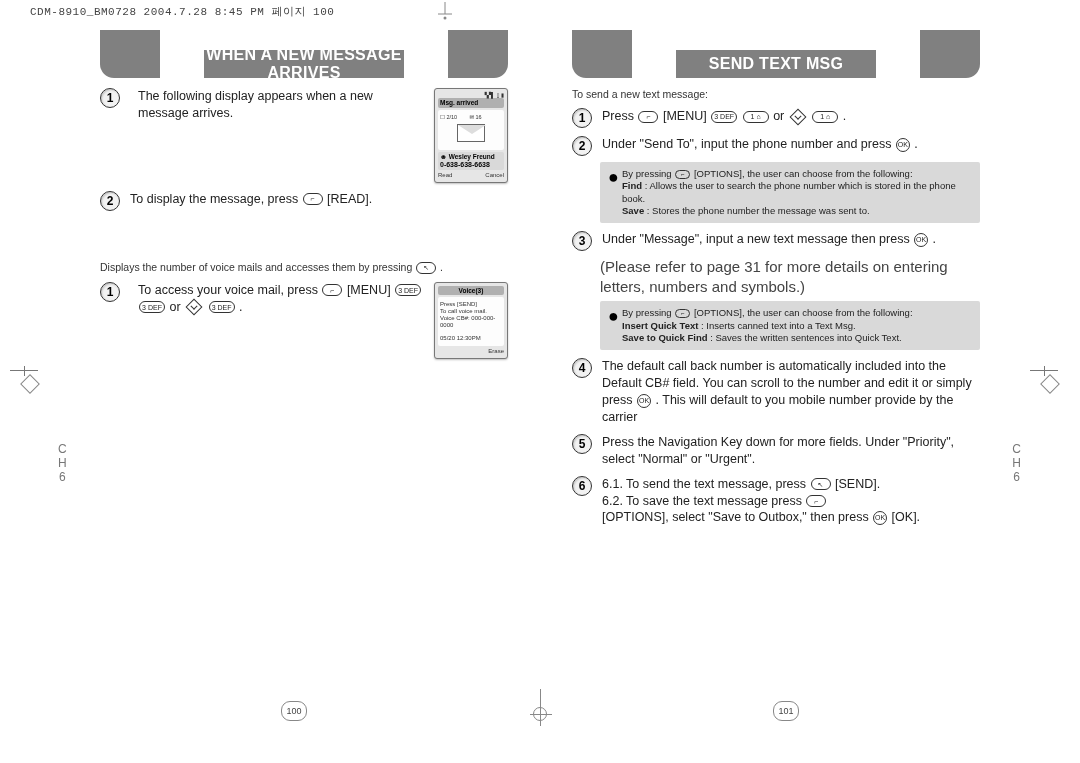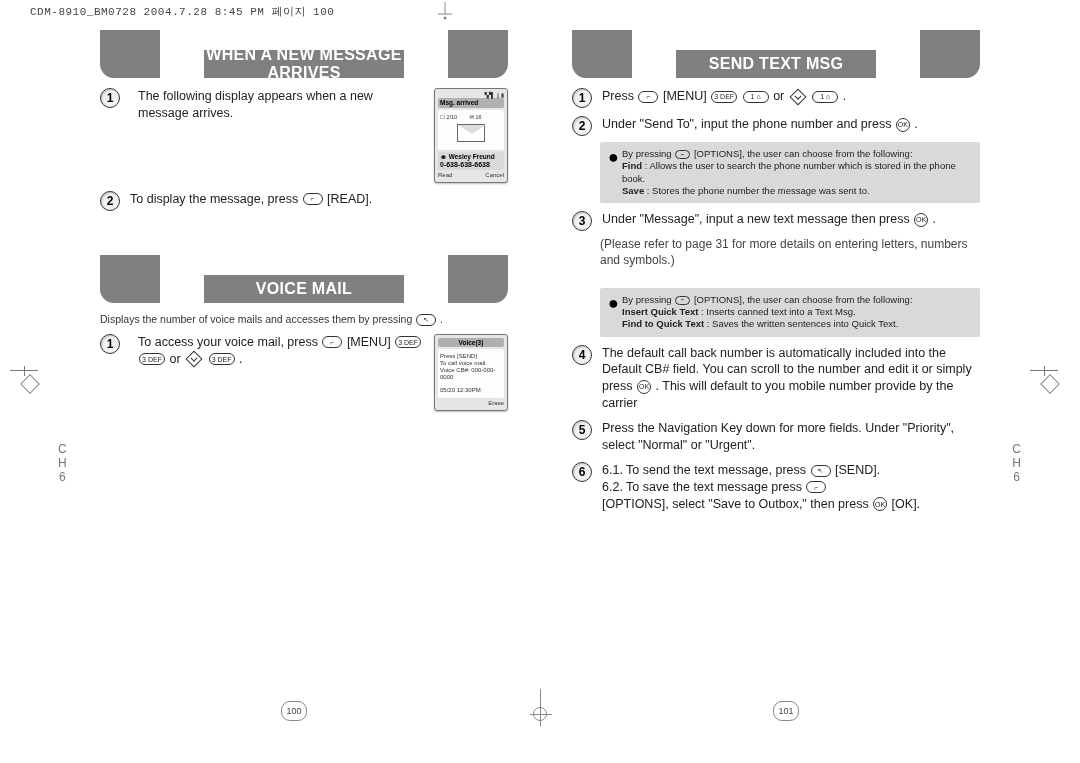--- a/index.html
+++ b/index.html
@@ -199,21 +199,21 @@
     line-height: 1.3;
     margin: 4px 0 4px 28px;
   }
   .note-bullet {
     flex: 0 0 14px; color: #000; font-size: 18px; line-height: 0.6; padding-top: 4px;
   }
   .note-body { flex: 1; }
   .note-body b { font-weight: bold; }
 
   .subnote {
-    font-size: 12px; color: #444; margin: 2px 0 19px 28px; line-height: 1.3;
+    font-size: 15px; color: #444; margin: 2px 0 5px 28px; line-height: 1.3;
   }
 
   .pagenum {
     position: absolute;
     bottom: -18px;
     width: 26px; height: 20px;
     border: 1px solid #888;
     border-radius: 9px;
     font-size: 9px;
     display:flex; align-items:center; justify-content:center;
@@ -317,25 +317,20 @@
         <span>To display the message, press </span>
         <span class="key-icon">
             <span class="key-oval">⌐</span>
           </span>
         <span class="keylabel"> [READ].</span>
       </div>
     </div>
 
     <div style="height:38px;"></div>
 
-    <div class="section-head">
-      <div class="pill-left"></div>
-      <div class="pill-title">VOICE MAIL</div>
-      <div class="pill-right"></div>
-    </div>
 
     <div class="intro">
       <span>Displays the number of voice mails and accesses them by pressing </span>
       <span class="key-icon">
           <span class="key-oval">↖</span>
         </span> .
     </div>
 
     <div class="step-row">
       <div class="step-num">1</div>
@@ -387,20 +382,21 @@
       <div>H</div>
       <div>6</div>
     </div>
 
     <div class="section-head">
       <div class="pill-left"></div>
       <div class="pill-title">SEND TEXT MSG</div>
       <div class="pill-right"></div>
     </div>
 
+    <div class="intro">To send a new text message:</div>
 
     <div class="step-row">
       <div class="step-num">1</div>
       <div class="step-text">
         <span>Press </span>
         <span class="key-icon">
             <span class="key-oval">⌐</span>
           </span>
         <span class="keylabel"> [MENU] </span>
         <span class="key-icon">
@@ -458,21 +454,21 @@
 
     <div class="note-box">
       <div class="note-bullet">●</div>
       <div class="note-body">
         <span>By pressing </span>
         <span class="key-icon">
             <span class="key-oval" style="height:9px;width:15px;font-size:6px;">⌐</span>
           </span>
         <span> [OPTIONS], the user can choose from the following:</span><br>
         <b>Insert Quick Text</b> <span>: Inserts canned text into a Text Msg.</span><br>
-        <b>Find to Quick Text</b> <span>: Saves the written sentences into Quick Text.</span>
+        <b>Save to Quick Find</b> <span>: Saves the written sentences into Quick Text.</span>
       </div>
     </div>
 
     <div class="step-row">
       <div class="step-num">4</div>
       <div class="step-text">
         <span>The default call back number is automatically included into the Default CB# field. You can scroll to the number and edit it or simply press </span>
         <span class="key-icon">
             <span class="key-round">OK</span>
           </span>

